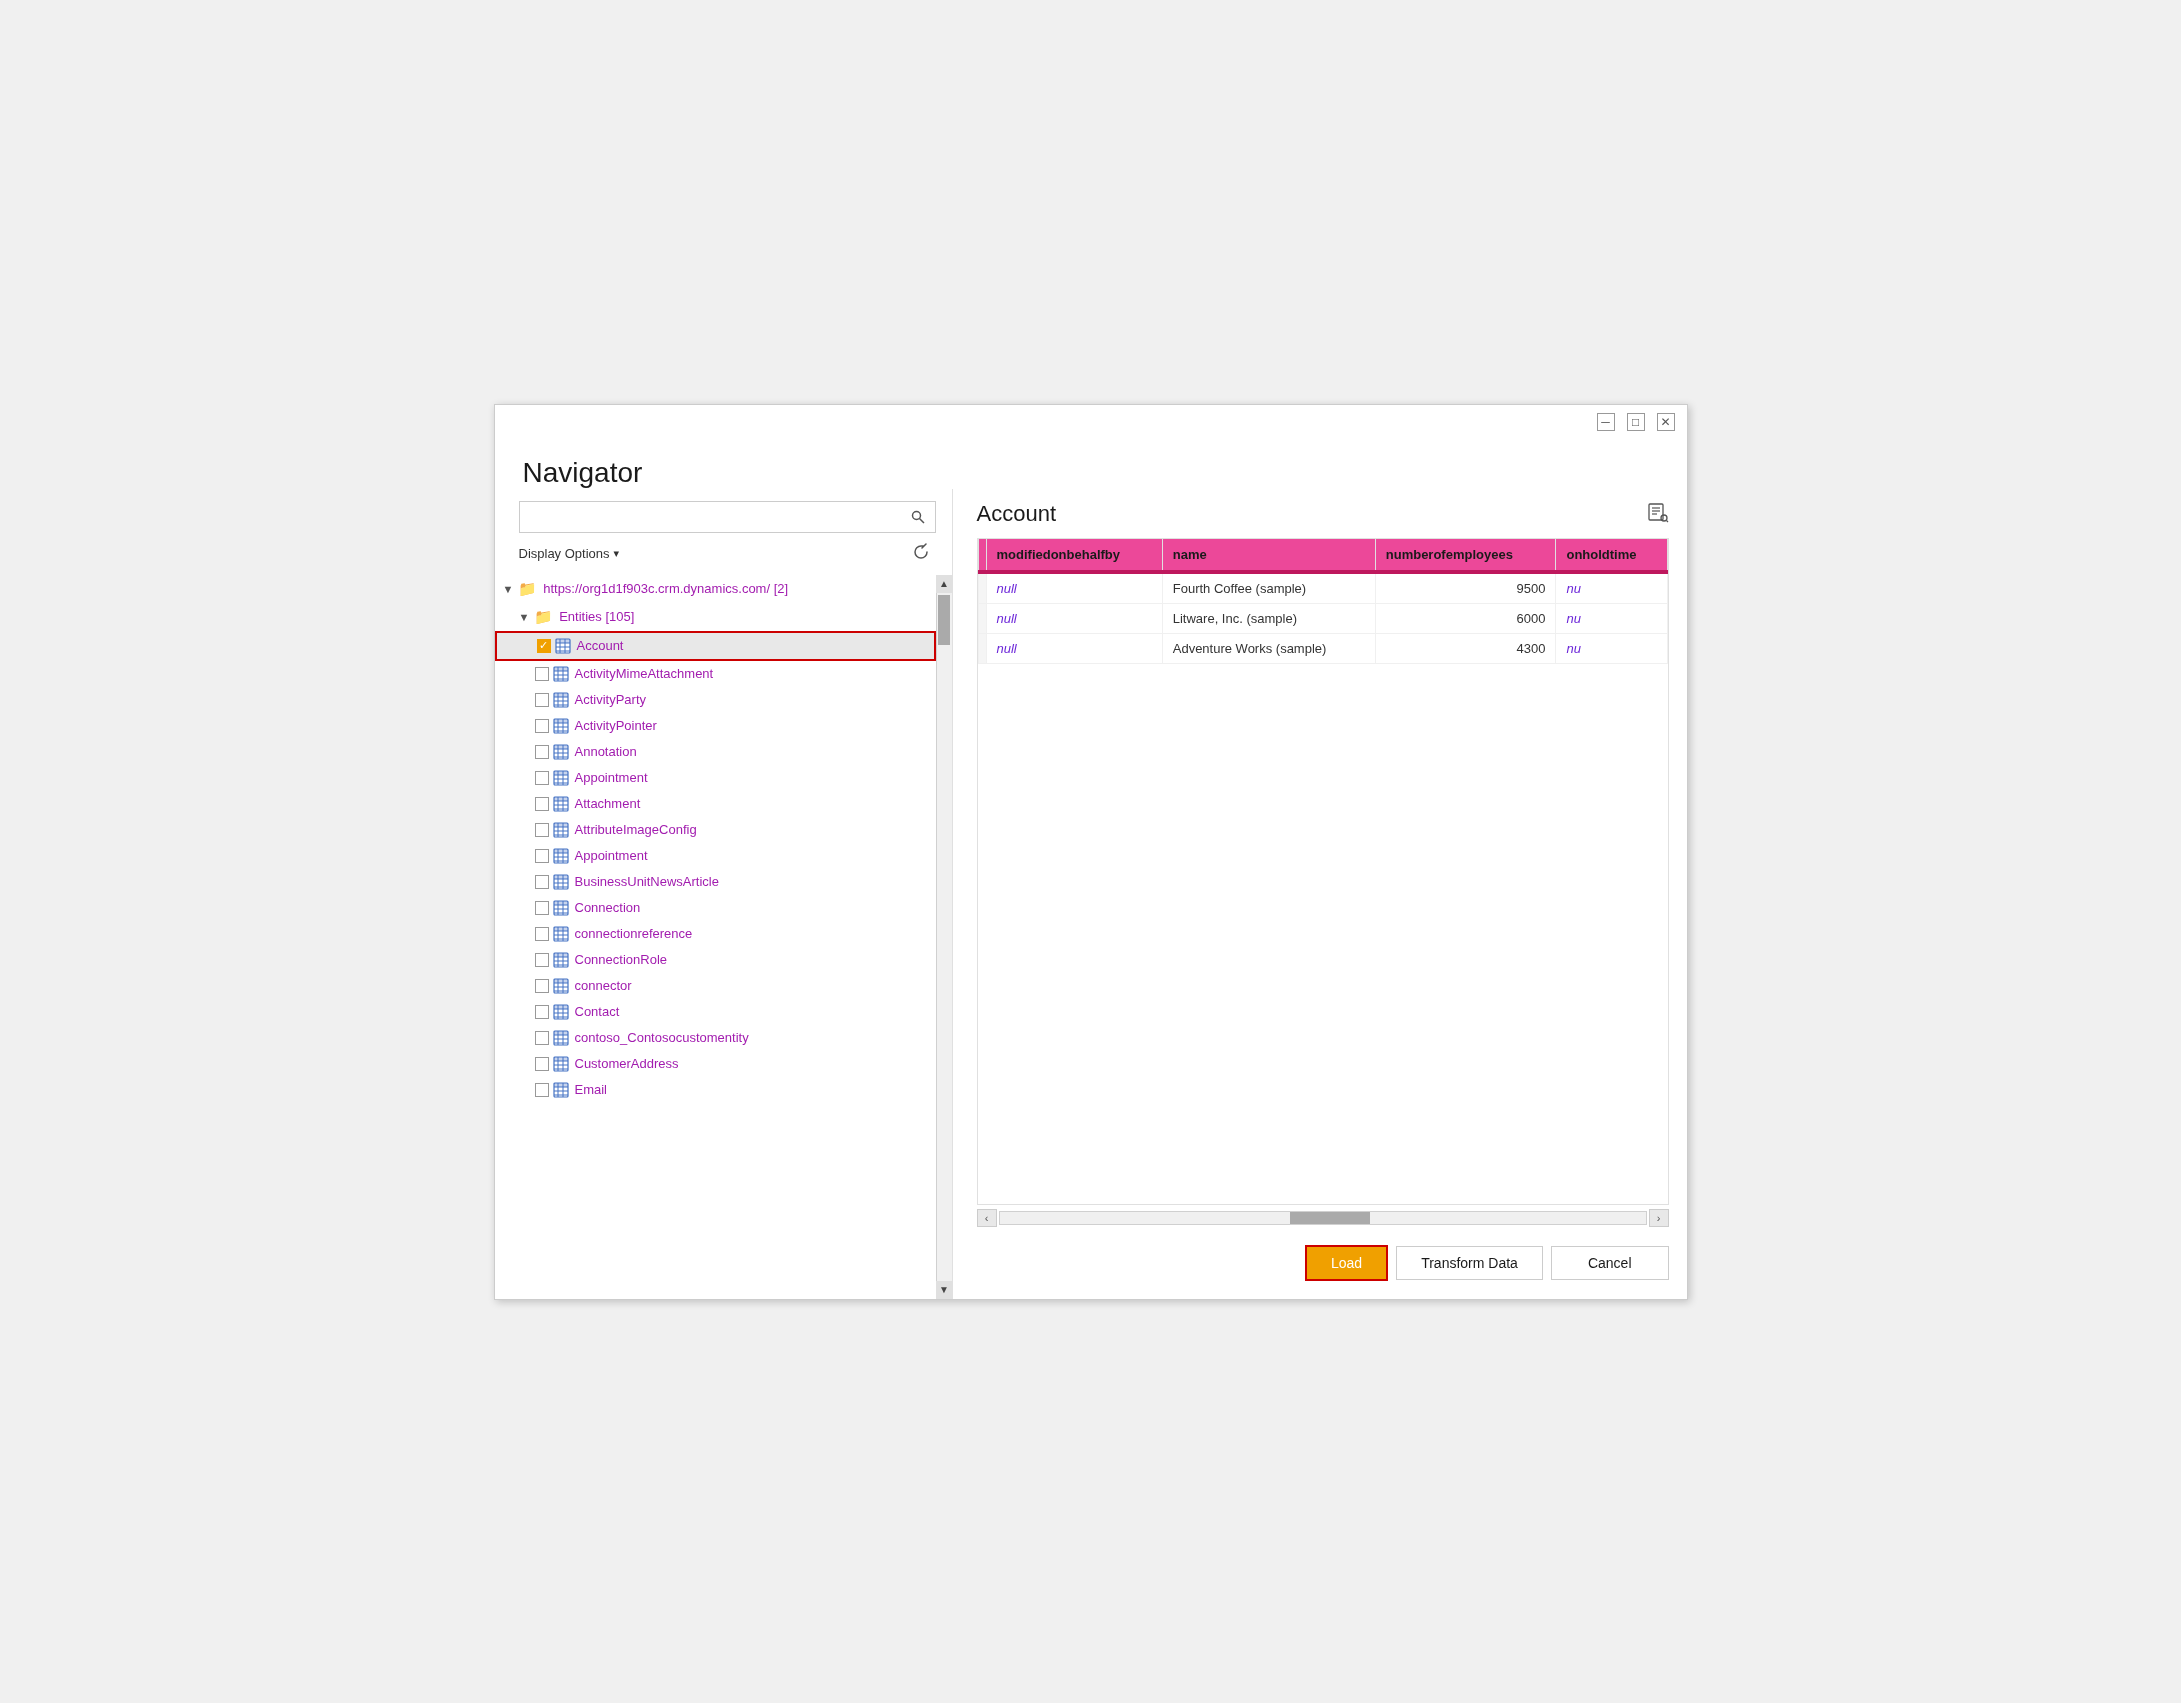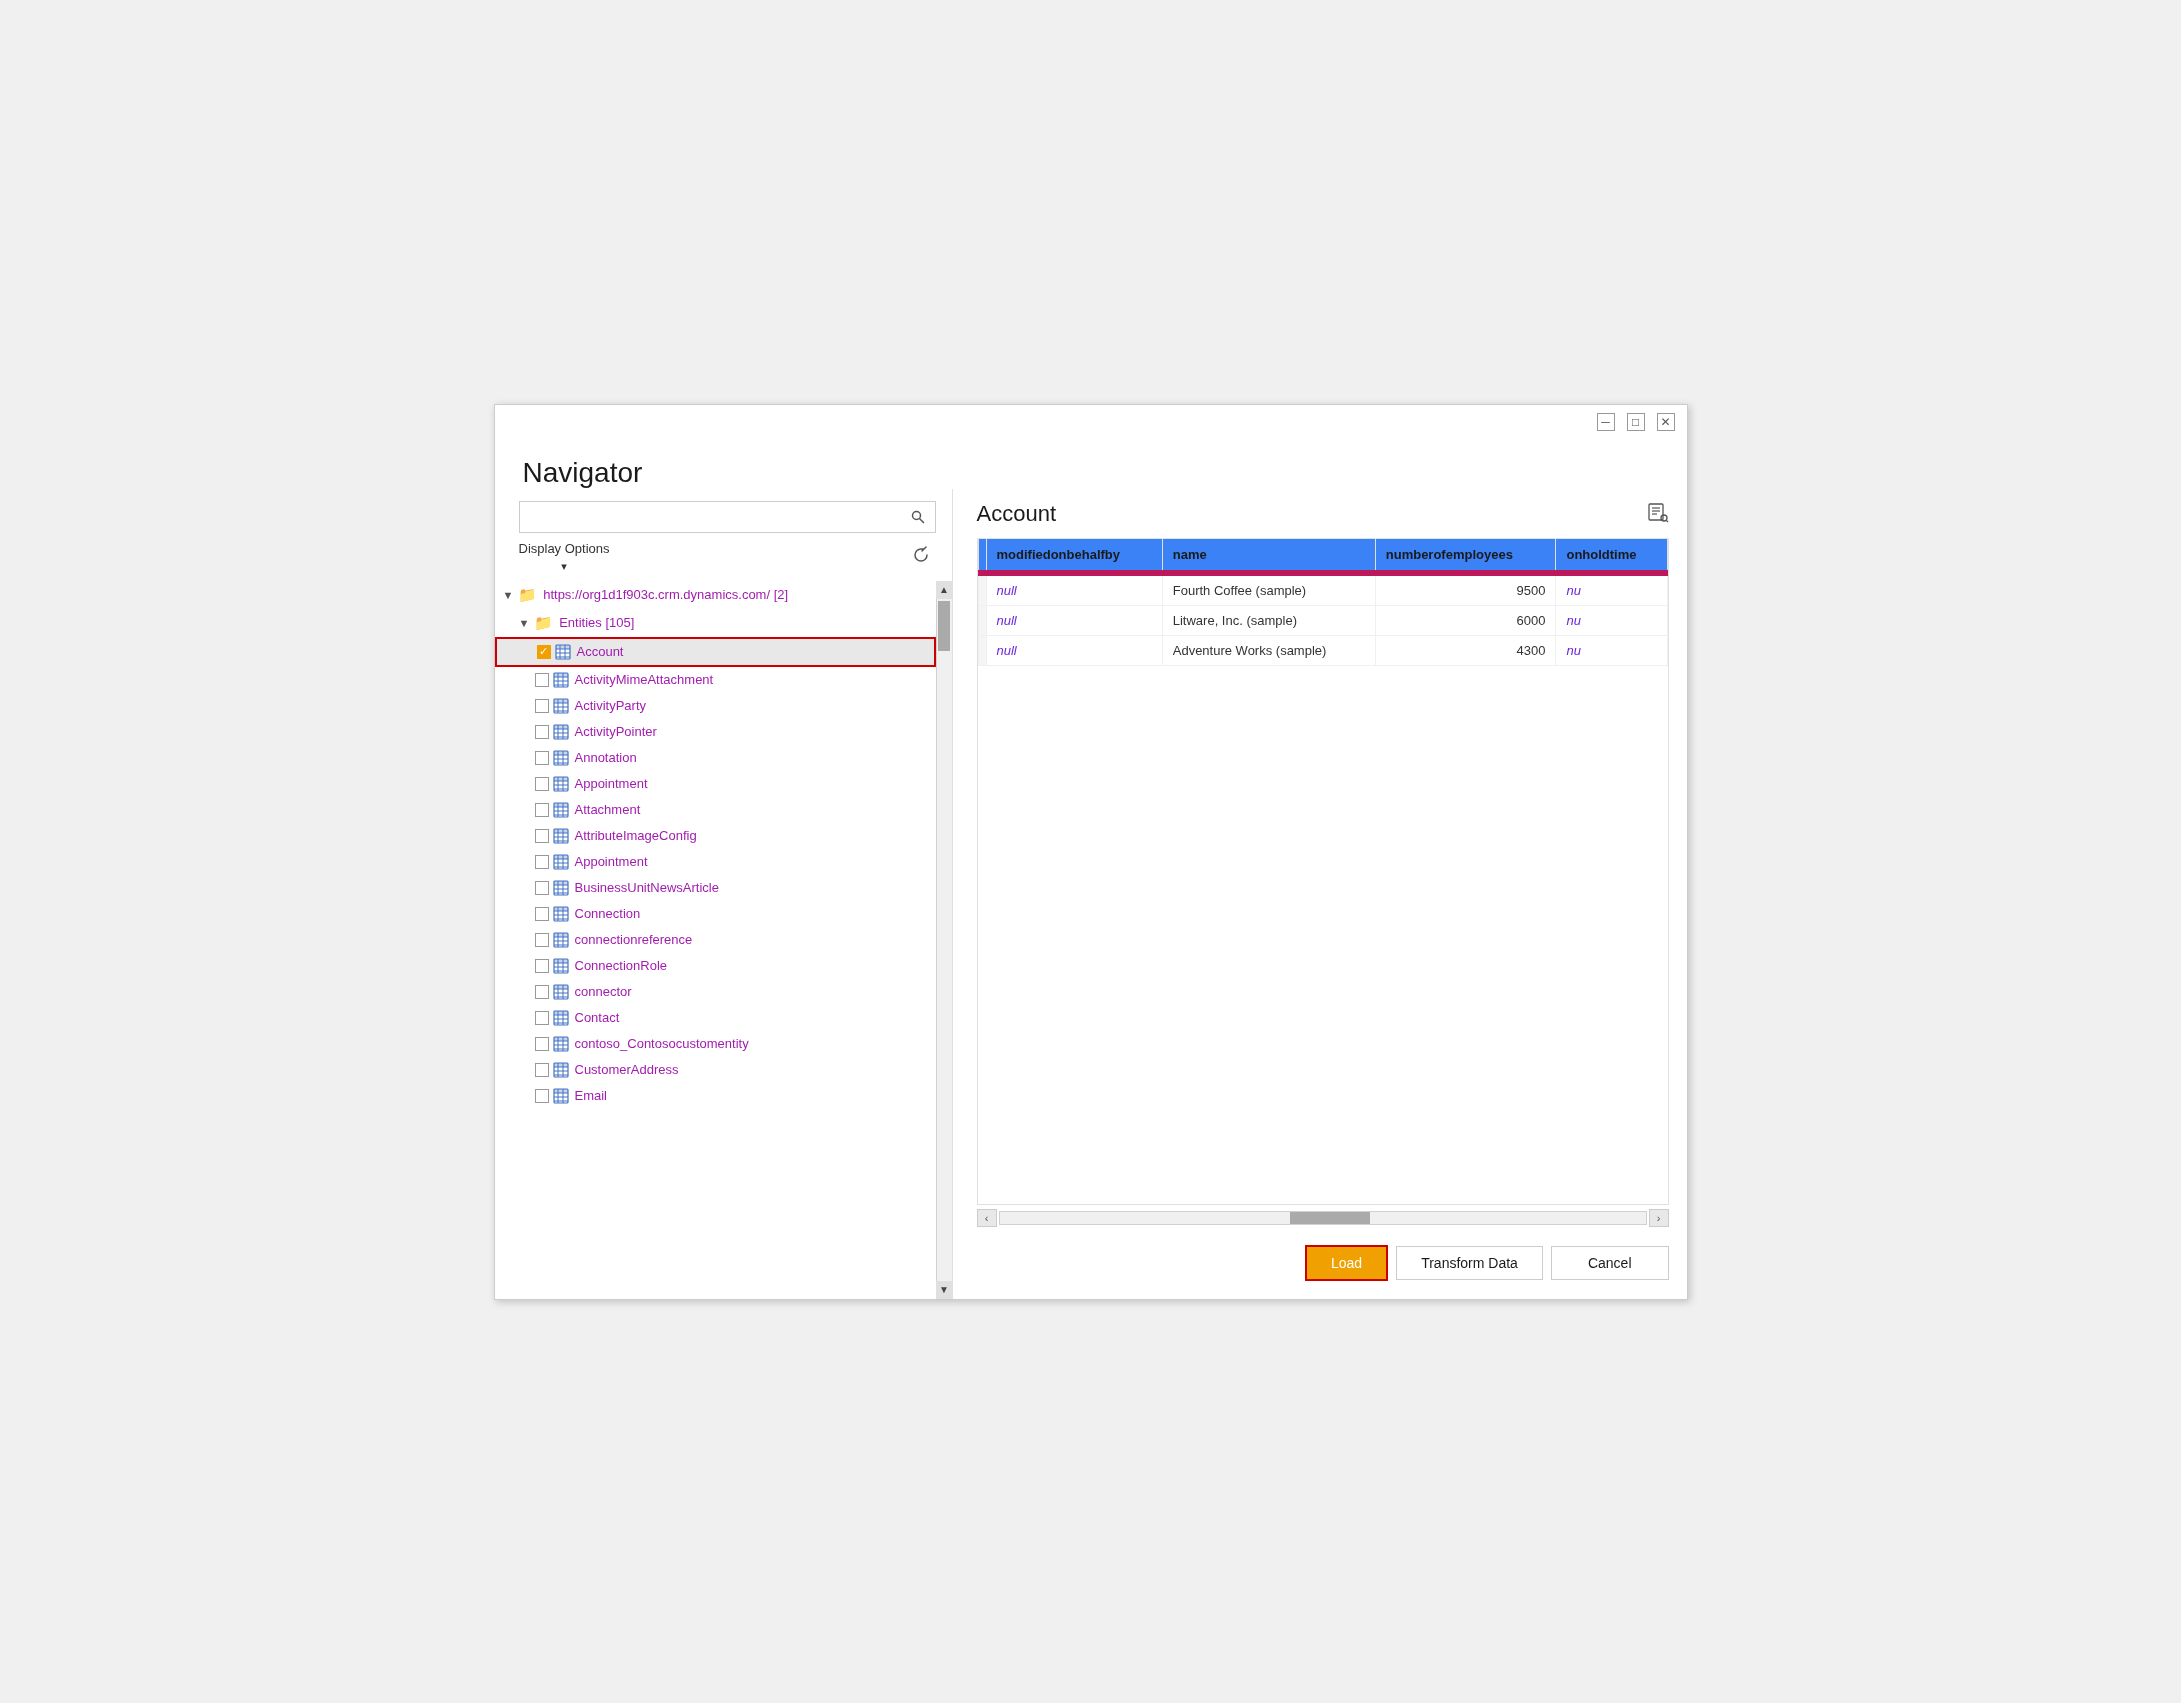--- a/index.html
+++ b/index.html
@@ -85,21 +85,20 @@
     }
     .display-options-btn {
       display: flex;
       align-items: center;
       gap: 4px;
       background: none;
       border: none;
       cursor: pointer;
       font-size: 13px;
       color: #333;
-      flex-direction: column;
     }
     .display-options-icon {
       font-size: 11px;
     }
     .refresh-icon-btn {
       background: none;
       border: none;
       cursor: pointer;
       color: #555;
       font-size: 16px;
@@ -185,22 +184,22 @@
       color: #555;
       font-size: 18px;
       cursor: pointer;
     }
     .data-table {
       width: 100%;
       border-collapse: collapse;
       font-size: 13px;
     }
     .data-table th {
-      background: #3b82f6;
-      border-bottom: 6px solid #be185d;
+      background: #ec4899;
+      border-bottom: 4px solid #be185d;
       border-right: 1px solid #e0e0e0;
       padding: 8px 10px;
       text-align: left;
       font-weight: 600;
       color: #1a1a1a;
       white-space: nowrap;
     }
     .data-table th:first-child {
       border-left: 1px solid #e0e0e0;
       width: 8px;

